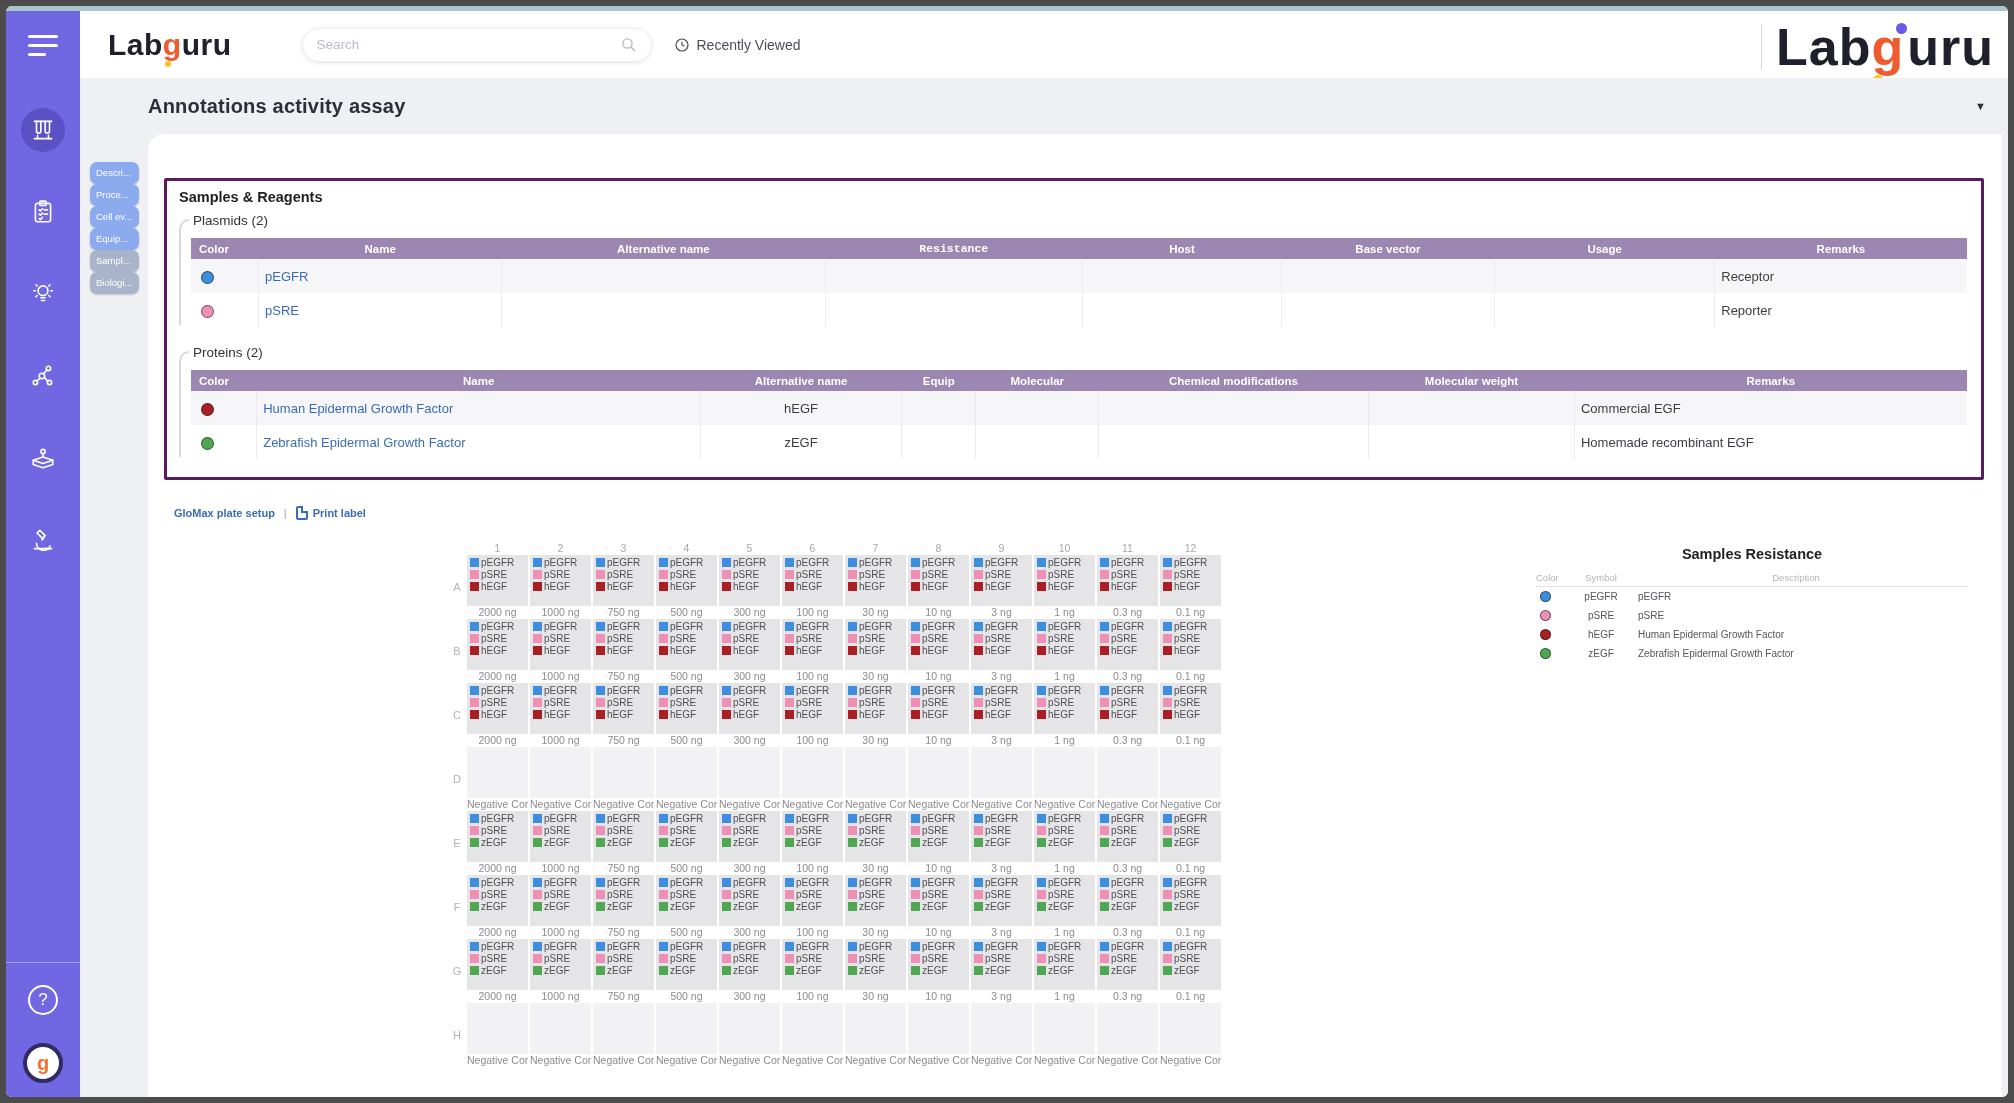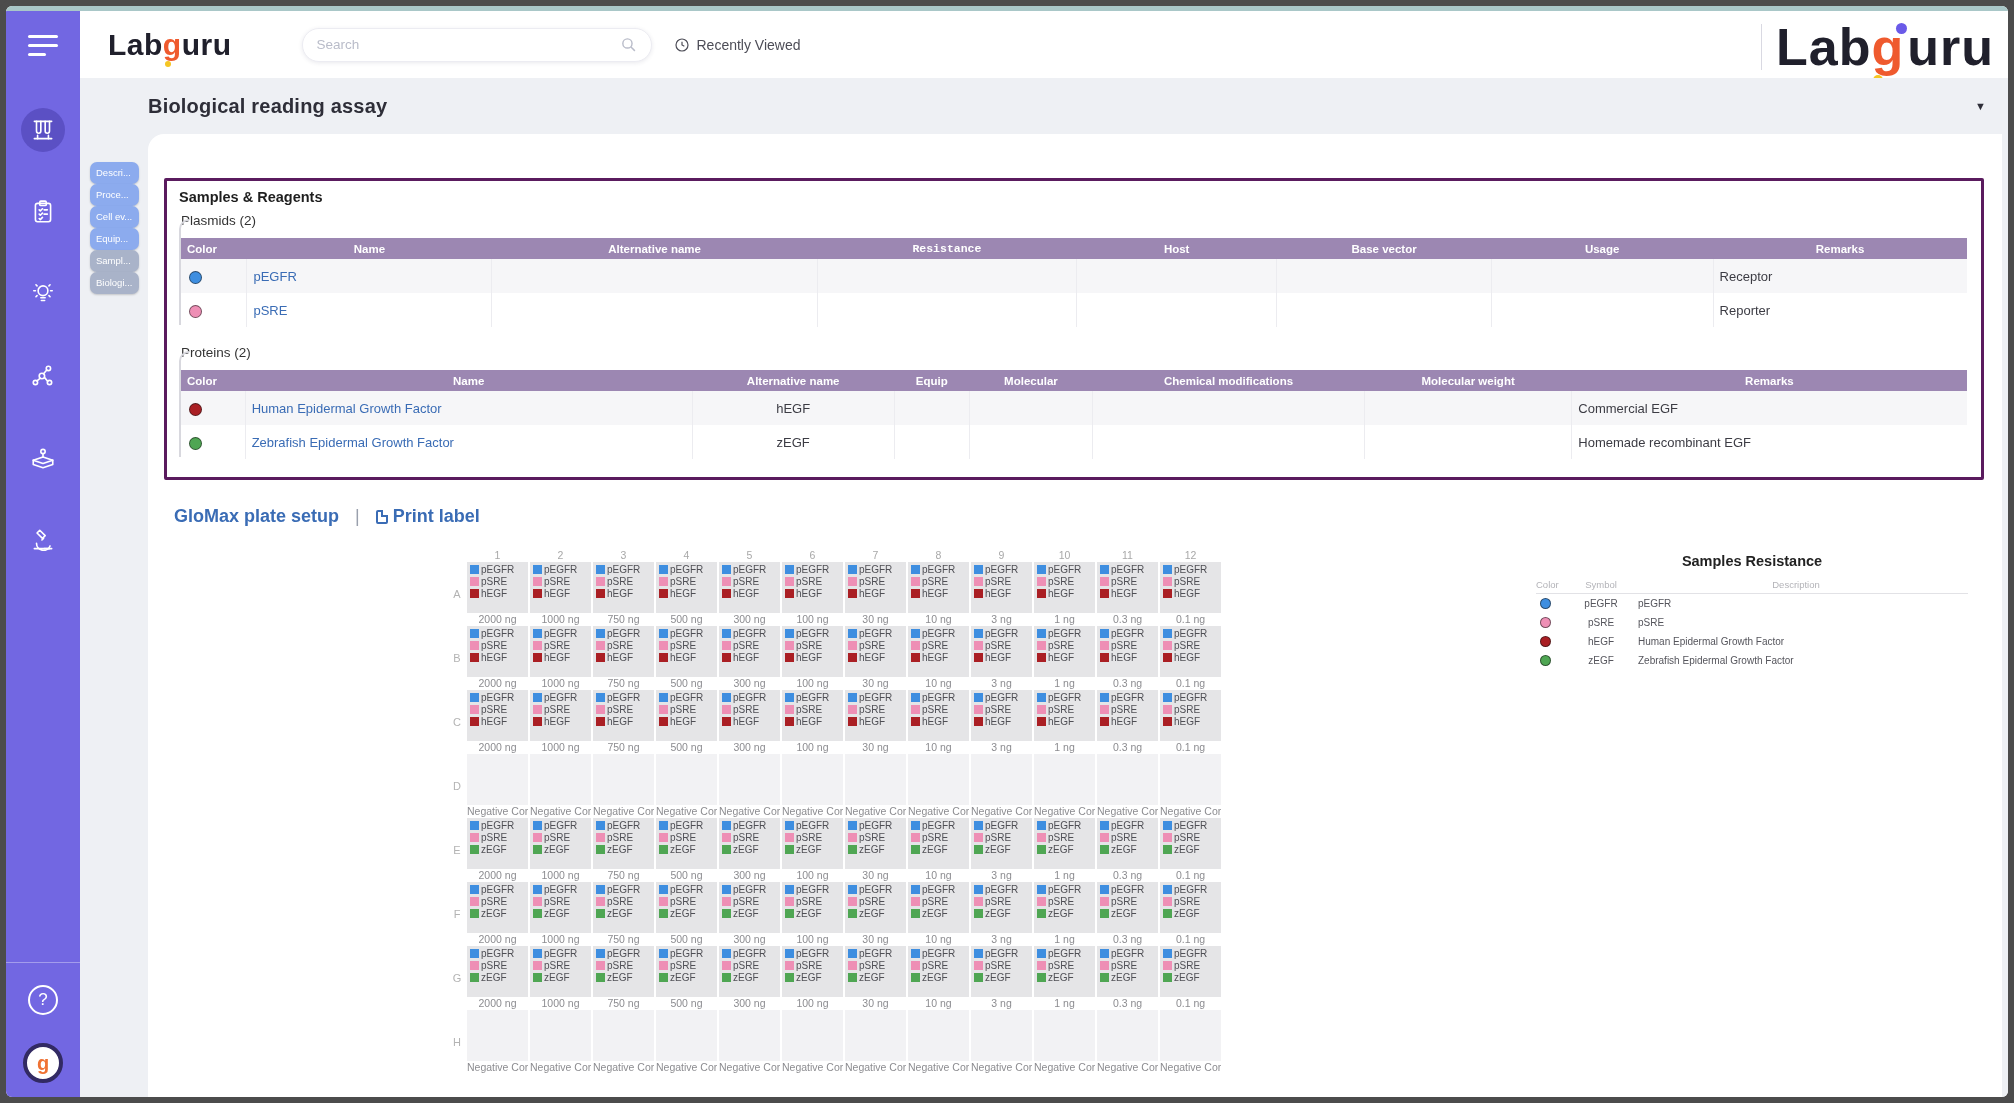--- a/index.html
+++ b/index.html
@@ -54,37 +54,37 @@
   .tabs-rail { position:absolute; left:10px; top:84px; width:50px; display:flex; flex-direction:column; z-index:3; }
   .tab-pill { width:49px; height:22px; border-radius:7px; color:#fff; font-size:9.5px; line-height:22px; padding-left:6px; box-shadow:0 1px 2px rgba(0,0,0,.18); cursor:pointer; white-space:nowrap; overflow:hidden; }
   .tab-pill.blue { background:#8cabee; }
   .tab-pill.gray { background:#a9b3c9; }
 
   .card { flex:1; margin-left:68px; margin-right:6px; background:#fff; border-radius:16px 0 0 0; padding:14px 16px 0 14px; overflow:hidden; position:relative; }
   .intro { margin:16px 0 0 12px; font-size:13.5px; color:#2d2d2d; font-weight:bold; font-weight:500; }
 
   .sr-box { margin:30px 2px 0 2px; border:3px solid #5a1b5e; border-radius:2px; padding:8px 14px 18px 12px; }
   .sr-title { font-size:14.5px; font-weight:bold; color:#1e1e1e; }
-  .subsection { position:relative; margin-top:8px; }
+  .subsection { position:relative; margin-top:8px; padding-left:12px; }
   .bracket { position:absolute; left:0; top:6px; bottom:2px; width:10px; border-left:2px solid #d8d8de; border-top:2px solid #d8d8de; border-top-left-radius:12px; }
   .sub-heading { font-size:13.5px; color:#333; margin:2px 0 10px 2px; }
 
   table.data { width:100%; border-collapse:collapse; table-layout:fixed; }
   table.data th { background:#9c87b2; color:#fff; font-size:11.5px; font-weight:bold; height:21px; text-align:center; padding:0 4px; overflow:hidden; white-space:nowrap; }
   table.data th:first-child { text-align:left; padding-left:8px; }
   table.data td { height:34px; font-size:13px; color:#3c3c44; border-right:1px solid #ececf0; padding:0 6px; overflow:hidden; white-space:nowrap; }
   table.data td:last-child { border-right:none; }
   table.data tbody tr:nth-child(odd) { background:#f6f6f8; }
   table.data tbody tr:nth-child(even) { background:#fff; }
   .dot { display:inline-block; width:13px; height:13px; border-radius:50%; border:1.5px solid rgba(20,20,20,.55); vertical-align:middle; margin-left:4px; }
   .cell-link { color:#3a6cb5; text-decoration:none; font-size:13px; }
   td.c-mid { text-align:center; color:#55555e; }
   td.c-remarks { text-align:left; color:#44444c; }
 
-  .links-row { display:flex; align-items:flex-end; gap:16px; margin:26px 0 0 12px; font-size:18px; font-weight:bold; }
+  .links-row { display:flex; align-items:center; gap:9px; margin:26px 0 0 12px; font-size:11px; font-weight:bold; }
   .links-row a { color:#3a6cb5; text-decoration:none; display:flex; align-items:center; gap:5px; }
   .links-sep { color:#9aa0ad; font-weight:normal; }
   .page-ic { display:inline-block; width:12px; height:14px; border:2px solid #3a6cb5; border-radius:2px; position:relative; background:#fff; }
   .page-ic::after { content:""; position:absolute; right:-2px; top:-2px; width:5px; height:5px; background:#fff; border-left:2px solid #3a6cb5; border-bottom:2px solid #3a6cb5; }
 
   
   .plate-area { position:relative; margin-top:22px; }
   .plate { margin-left:285px; width:790px; }
   .plate-grid-row { display:flex; }
   .row-letter { width:20px; flex:0 0 auto; font-size:11px; color:#b3b3b3; display:flex; align-items:center; justify-content:center; }
@@ -199,21 +199,21 @@
           <span>Recently Viewed</span>
         </div>
         <div class="topbar-right">
           <div class="logo-divider"></div>
           <div class="brand-big"><span>Lab</span><span class="g">g</span><span class="bdot"></span><span>uru</span></div>
         </div>
       </header>
 
       <div class="pagebg">
         <div class="titlebar">
-          <span class="page-title">Biological reading assay</span>
+          <span class="page-title">Annotations activity assay</span>
           <span class="title-chevron">▼</span>
         </div>
 
         <div class="tabs-rail" id="tabs-rail">
               <div class="tab-pill blue">Descri...</div>
               <div class="tab-pill blue">Proce...</div>
               <div class="tab-pill blue">Cell ev...</div>
               <div class="tab-pill blue">Equip...</div>
               <div class="tab-pill gray">Sampl...</div>
               <div class="tab-pill gray">Biologi...</div>

